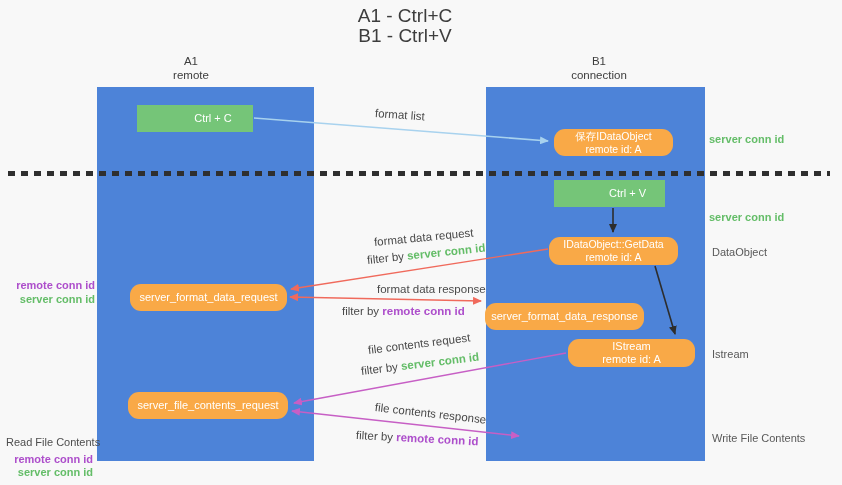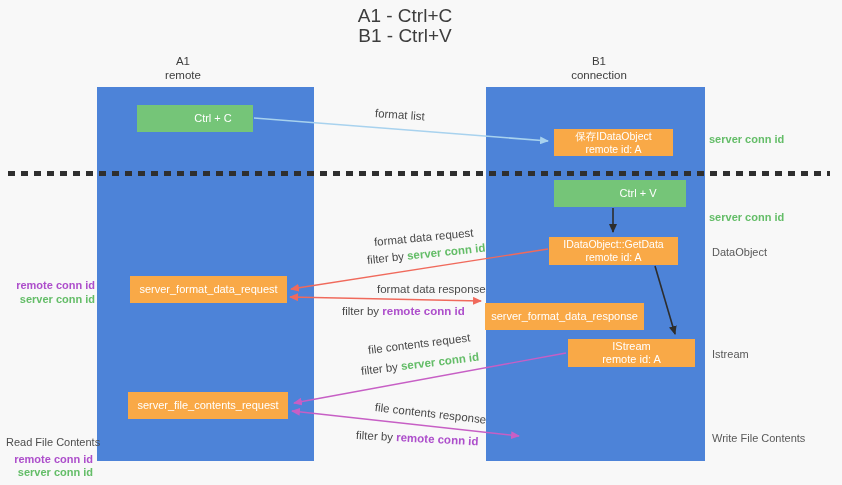--- a/index.html
+++ b/index.html
@@ -3,37 +3,37 @@
 <meta charset="utf-8">
 <style>
   html,body{margin:0;padding:0;background:#f8f8f8;font-family:"Liberation Sans",sans-serif;}
   .canvas{position:relative;width:842px;height:485px;background:#f8f8f8;overflow:hidden;}
 
   .title{position:absolute;left:320px;top:6px;width:170px;text-align:center;
          font-size:19px;line-height:20px;color:#3d3d3d;}
 
   .col-header{position:absolute;width:110px;text-align:center;font-size:11.5px;
               line-height:13.5px;color:#3d3d3d;}
-  .col-header.left{left:128px;top:55px;}
+  .col-header.left{left:136px;top:55px;}
   .col-header.right{left:544px;top:55px;}
 
   .column{position:absolute;top:87px;height:374px;background:#4d83d8;}
   .column.left{left:97px;width:217px;}
   .column.right{left:486px;width:219px;}
 
   .dashed-line{position:absolute;left:8px;top:171px;width:822px;height:5px;
     background:repeating-linear-gradient(to right,#2f2f2f 0 7px,transparent 7px 13px);}
 
   .arrows{position:absolute;left:0;top:0;z-index:3;}
 
   .node{position:absolute;z-index:4;display:flex;flex-direction:column;align-items:center;
         justify-content:center;color:#ffffff;font-size:11px;line-height:13px;text-align:center;
         box-sizing:border-box;}
   .node.green{background:#75c578;padding-left:36px;}
-  .node.orange{background:#f9a947;}
+  .node.orange{background:#f9a947;border-radius:11px;}
 
   .arrow-label{position:absolute;z-index:5;white-space:nowrap;font-size:11.5px;
                color:#4a4a4a;transform-origin:0 50%;}
   .side-label{position:absolute;z-index:5;white-space:nowrap;font-size:11px;color:#595959;}
   .side-block{position:absolute;z-index:5;font-size:11px;line-height:13.5px;
               text-align:right;white-space:nowrap;}
   .green-bold{color:#64bd68;font-weight:bold;}
   .purple-bold{color:#ad4ecb;font-weight:bold;}
   .gray-text{color:#4d4d4d;margin-top:44px;}
 </style>
@@ -87,30 +87,30 @@
 
   <div class="node green" style="left:137px;top:105px;width:116px;height:27px;">
     <div>Ctrl + C</div>
   </div>
 
   <div class="node orange" style="left:554px;top:129px;width:119px;height:27px;font-size:10.5px;">
     <div>保存IDataObject</div>
     <div>remote id: A</div>
   </div>
 
-  <div class="node green" style="left:554px;top:180px;width:132px;height:27px;text-align:center;">
+  <div class="node green" style="left:554px;top:180px;width:111px;height:27px;text-align:center;">
     <div>Ctrl + V</div>
   </div>
 
   <div class="node orange" style="left:549px;top:237px;width:129px;height:28px;font-size:10.5px;">
     <div>IDataObject::GetData</div>
     <div>remote id: A</div>
   </div>
 
-  <div class="node orange" style="left:130px;top:276px;width:157px;height:27px;">
+  <div class="node orange" style="left:130px;top:284px;width:157px;height:27px;">
     <div>server_format_data_request</div>
   </div>
 
   <div class="node orange" style="left:485px;top:303px;width:159px;height:27px;">
     <div>server_format_data_response</div>
   </div>
 
   <div class="node orange" style="left:568px;top:339px;width:127px;height:28px;">
     <div>IStream</div>
     <div>remote id: A</div>

